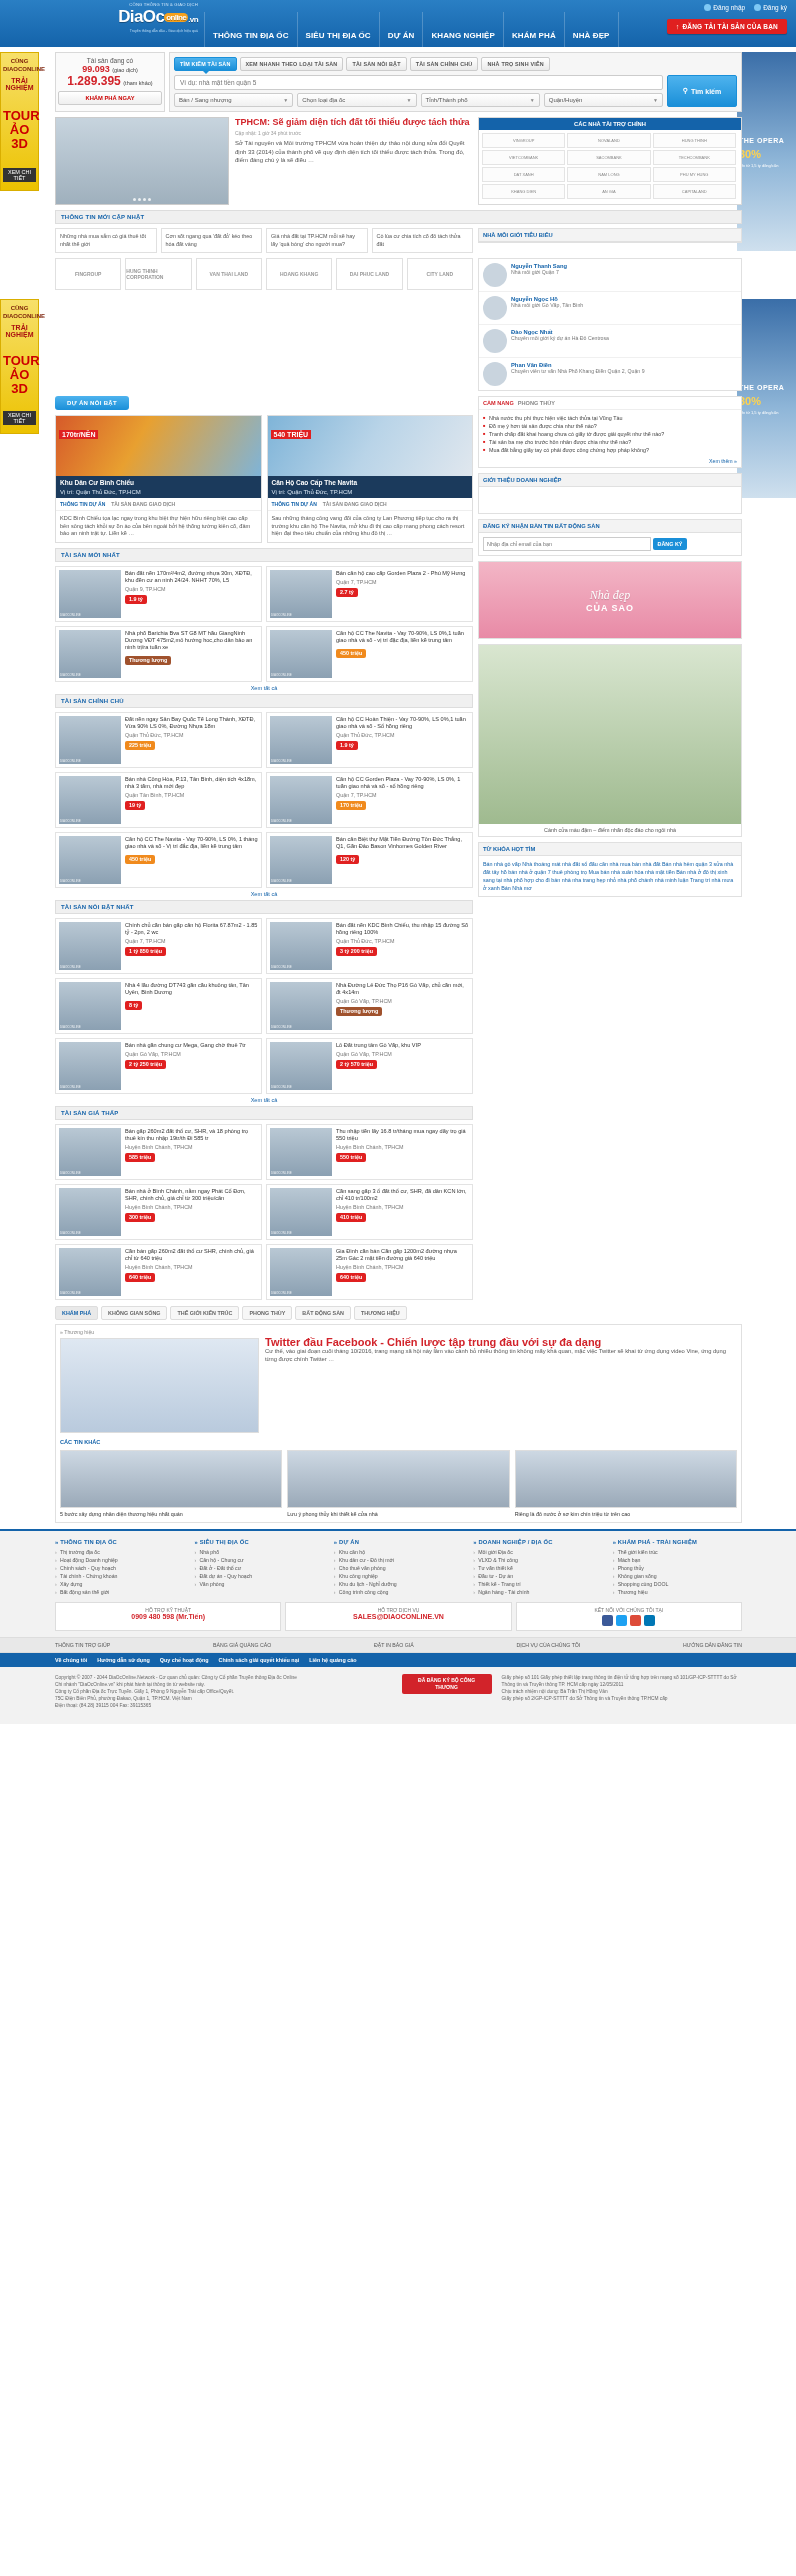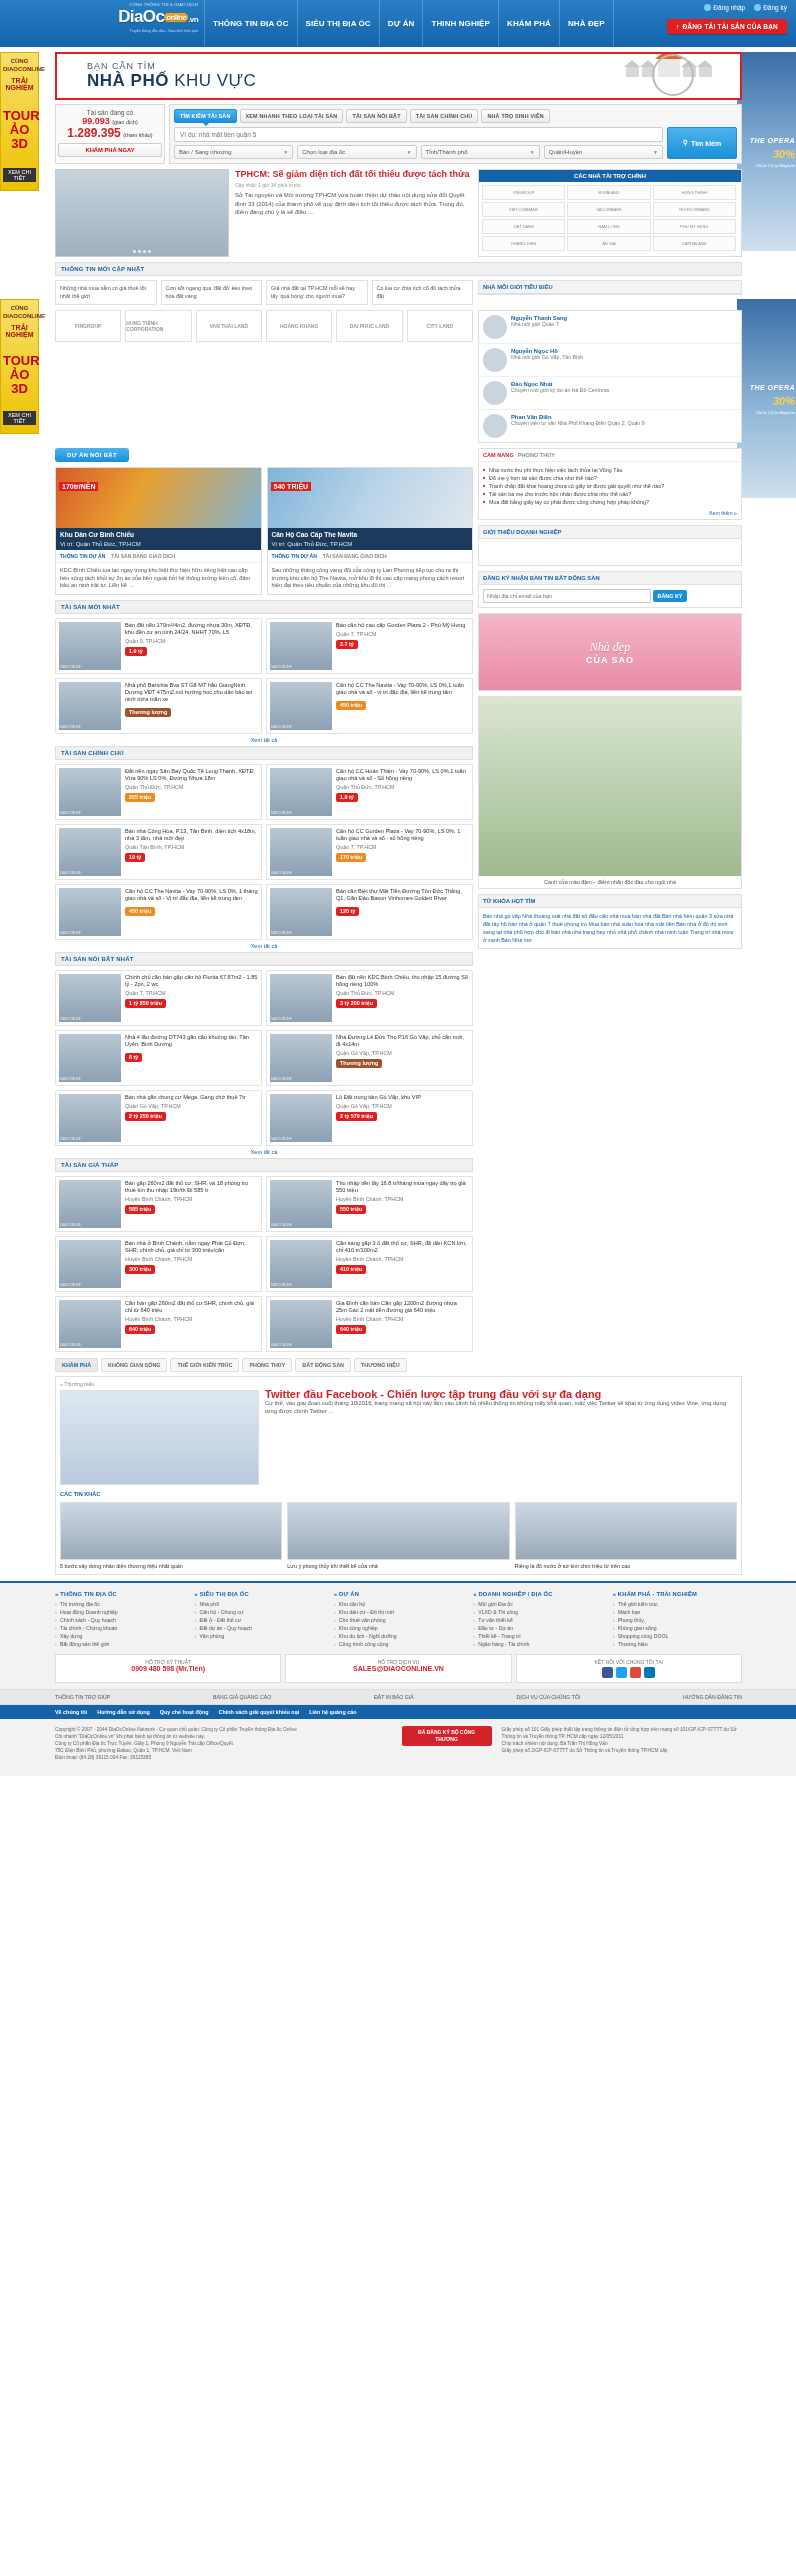--- a/index.html
+++ b/index.html
@@ -17,21 +17,21 @@
   
   .topnav { background:#1a6fb8; background:linear-gradient(#2a7fc4,#1463aa); height:47px; position:relative; }
   .topnav-inner { width:797px; height:47px; position:relative; }
   .logo-box { position:absolute; left:88px; top:2px; width:110px; text-align:right; color:#fff; }
   .logo-top { font-size:4.2px; letter-spacing:0.2px; color:#cfe6fa; white-space:nowrap; }
   .logo-main { font-size:17px; font-weight:bold; color:#fff; letter-spacing:-0.6px; line-height:19px;
                text-shadow:0 1px 0 rgba(0,0,0,.3); }
   .logo-main .online { font-size:8px; background:#f6a11d; color:#fff; padding:0 2px; border-radius:6px; vertical-align:middle; }
   .logo-main .vn { font-size:8px; }
   .logo-sub { font-size:3.6px; color:#bcdcf5; white-space:nowrap; }
-  .navlinks { position:absolute; left:204px; top:0; height:47px; display:flex; align-items:center; }
+  .navlinks { position:absolute; left:204px; top:12px; height:47px; display:flex; align-items:center; }
   .navlinks a {
     color:#fff; text-decoration:none; font-size:8px; font-weight:bold; padding:0 8px;
     height:47px; line-height:47px; border-left:1px solid rgba(255,255,255,.22);
     white-space:nowrap; letter-spacing:0.1px;
   }
   .navlinks a:last-child { border-right:1px solid rgba(255,255,255,.22); }
   .auth { position:absolute; right:10px; top:4px; display:flex; gap:9px; align-items:center; }
   .auth a { color:#fff; font-size:6.5px; text-decoration:none; display:flex; align-items:center; gap:2px; }
   .auth .ico { display:inline-block; width:7px; height:7px; background:#7ec8f5; border-radius:50%; position:relative; }
   .btn-post {
@@ -48,21 +48,21 @@
   .rail-ad {
     width:39px; background:#f5d20f; background:linear-gradient(#f7e06a,#ecc200);
     border:1px solid #d9ae00; text-align:center; padding:4px 2px; color:#8a2b10;
   }
   .rail-ad .r1 { font-size:6px; font-weight:bold; color:#7a1f08; line-height:8px; }
   .rail-ad .r2 { font-size:7px; font-weight:bold; color:#a11; }
   .rail-ad .big { font-size:13px; font-weight:bold; color:#c00; line-height:14px; }
   .rail-ad .small { font-size:5.5px; background:#333; color:#fff; display:inline-block; padding:1px 3px; margin-top:3px; }
   .rail-tower {
     width:60px; background:linear-gradient(#3a6ea8,#8fb6d8 55%,#cfe0ee);
-    color:#fff; text-align:right; padding:5px 2px; font-size:5px;font-style:italic;
+    color:#fff; text-align:left; padding:5px 2px; font-size:5px;
   }
 
   
   .wrap { width:687px; margin:0 auto; position:relative; padding-top:5px; }
   .hero-banner {
     border:2px solid #e02020; background:#fff; height:48px; margin:0 0 4px 0;
     display:flex; align-items:center; padding-left:30px; position:relative; overflow:hidden;
   }
   .hero-banner .l1 { font-size:9px; color:#4a5b6b; letter-spacing:1px; }
   .hero-banner .l2 { font-size:17px; color:#1b3a5c; letter-spacing:0.5px; }
@@ -234,21 +234,21 @@
         <div class="logo-top">CỔNG THÔNG TIN &amp; GIAO DỊCH</div>
         <div class="logo-main">
           <span>DiaOc</span><span class="online">online</span><span class="vn">.vn</span>
         </div>
         <div class="logo-sub">Truyền thông dẫn đầu - Giao dịch hiệu quả</div>
       </div>
       <div class="navlinks">
         <a href="#">THÔNG TIN ĐỊA ỐC</a>
         <a href="#">SIÊU THỊ ĐỊA ỐC</a>
         <a href="#">DỰ ÁN</a>
-        <a href="#">THINH NGHIỆP</a>
+        <a href="#">KHANG NGHIỆP</a>
         <a href="#">KHÁM PHÁ</a>
         <a href="#">NHÀ ĐẸP</a>
       </div>
       <div class="auth">
         <a href="#">
             <span class="ico"></span>
             <span>Đăng nhập</span>
           </a>
         <a href="#">
             <span class="ico"></span>
@@ -305,34 +305,20 @@
     <div class="rail-tower" style="height:199px">
       <div style="height:80px"></div>
       <div style="font-size:7px;font-weight:bold;letter-spacing:0.5px">THE OPERA</div>
       <div style="font-size:11px;font-weight:bold;color:#ffd34d;margin-top:4px">30%</div>
       <div style="font-size:4px;margin-top:3px">Chỉ từ 1,5 tỷ đồng/căn</div>
     </div>
   </div>
 
   <div class="wrap">
 
-    <div class="hero-banner">
-      <div>
-        <div class="l1">BẠN CẦN TÌM</div>
-        <div class="l2"><b>NHÀ PHỐ</b> <span>KHU VỰC</span></div>
-      </div>
-      <div class="hero-houses">
-        <span class="hse"></span>
-        <span class="hse"></span>
-        <span class="hse big"></span>
-        <span class="hse"></span>
-        <span class="hse"></span>
-      </div>
-      <span class="magnify"></span>
-    </div>
 
     <div class="searchrow">
       <div class="stats-box">
         <div class="lbl">Tài sản đang có</div>
         <div class="num"><span style="font-size:9px;color:#d2232a;font-weight:bold">99.093</span> <span>(giao dịch)</span></div>
         <div class="num"><span style="font-size:12px;color:#d2232a;font-weight:bold">1.289.395</span> <span>(tham khảo)</span></div>
         <div class="cta">KHÁM PHÁ NGAY</div>
       </div>
 
       <div class="search-box">

